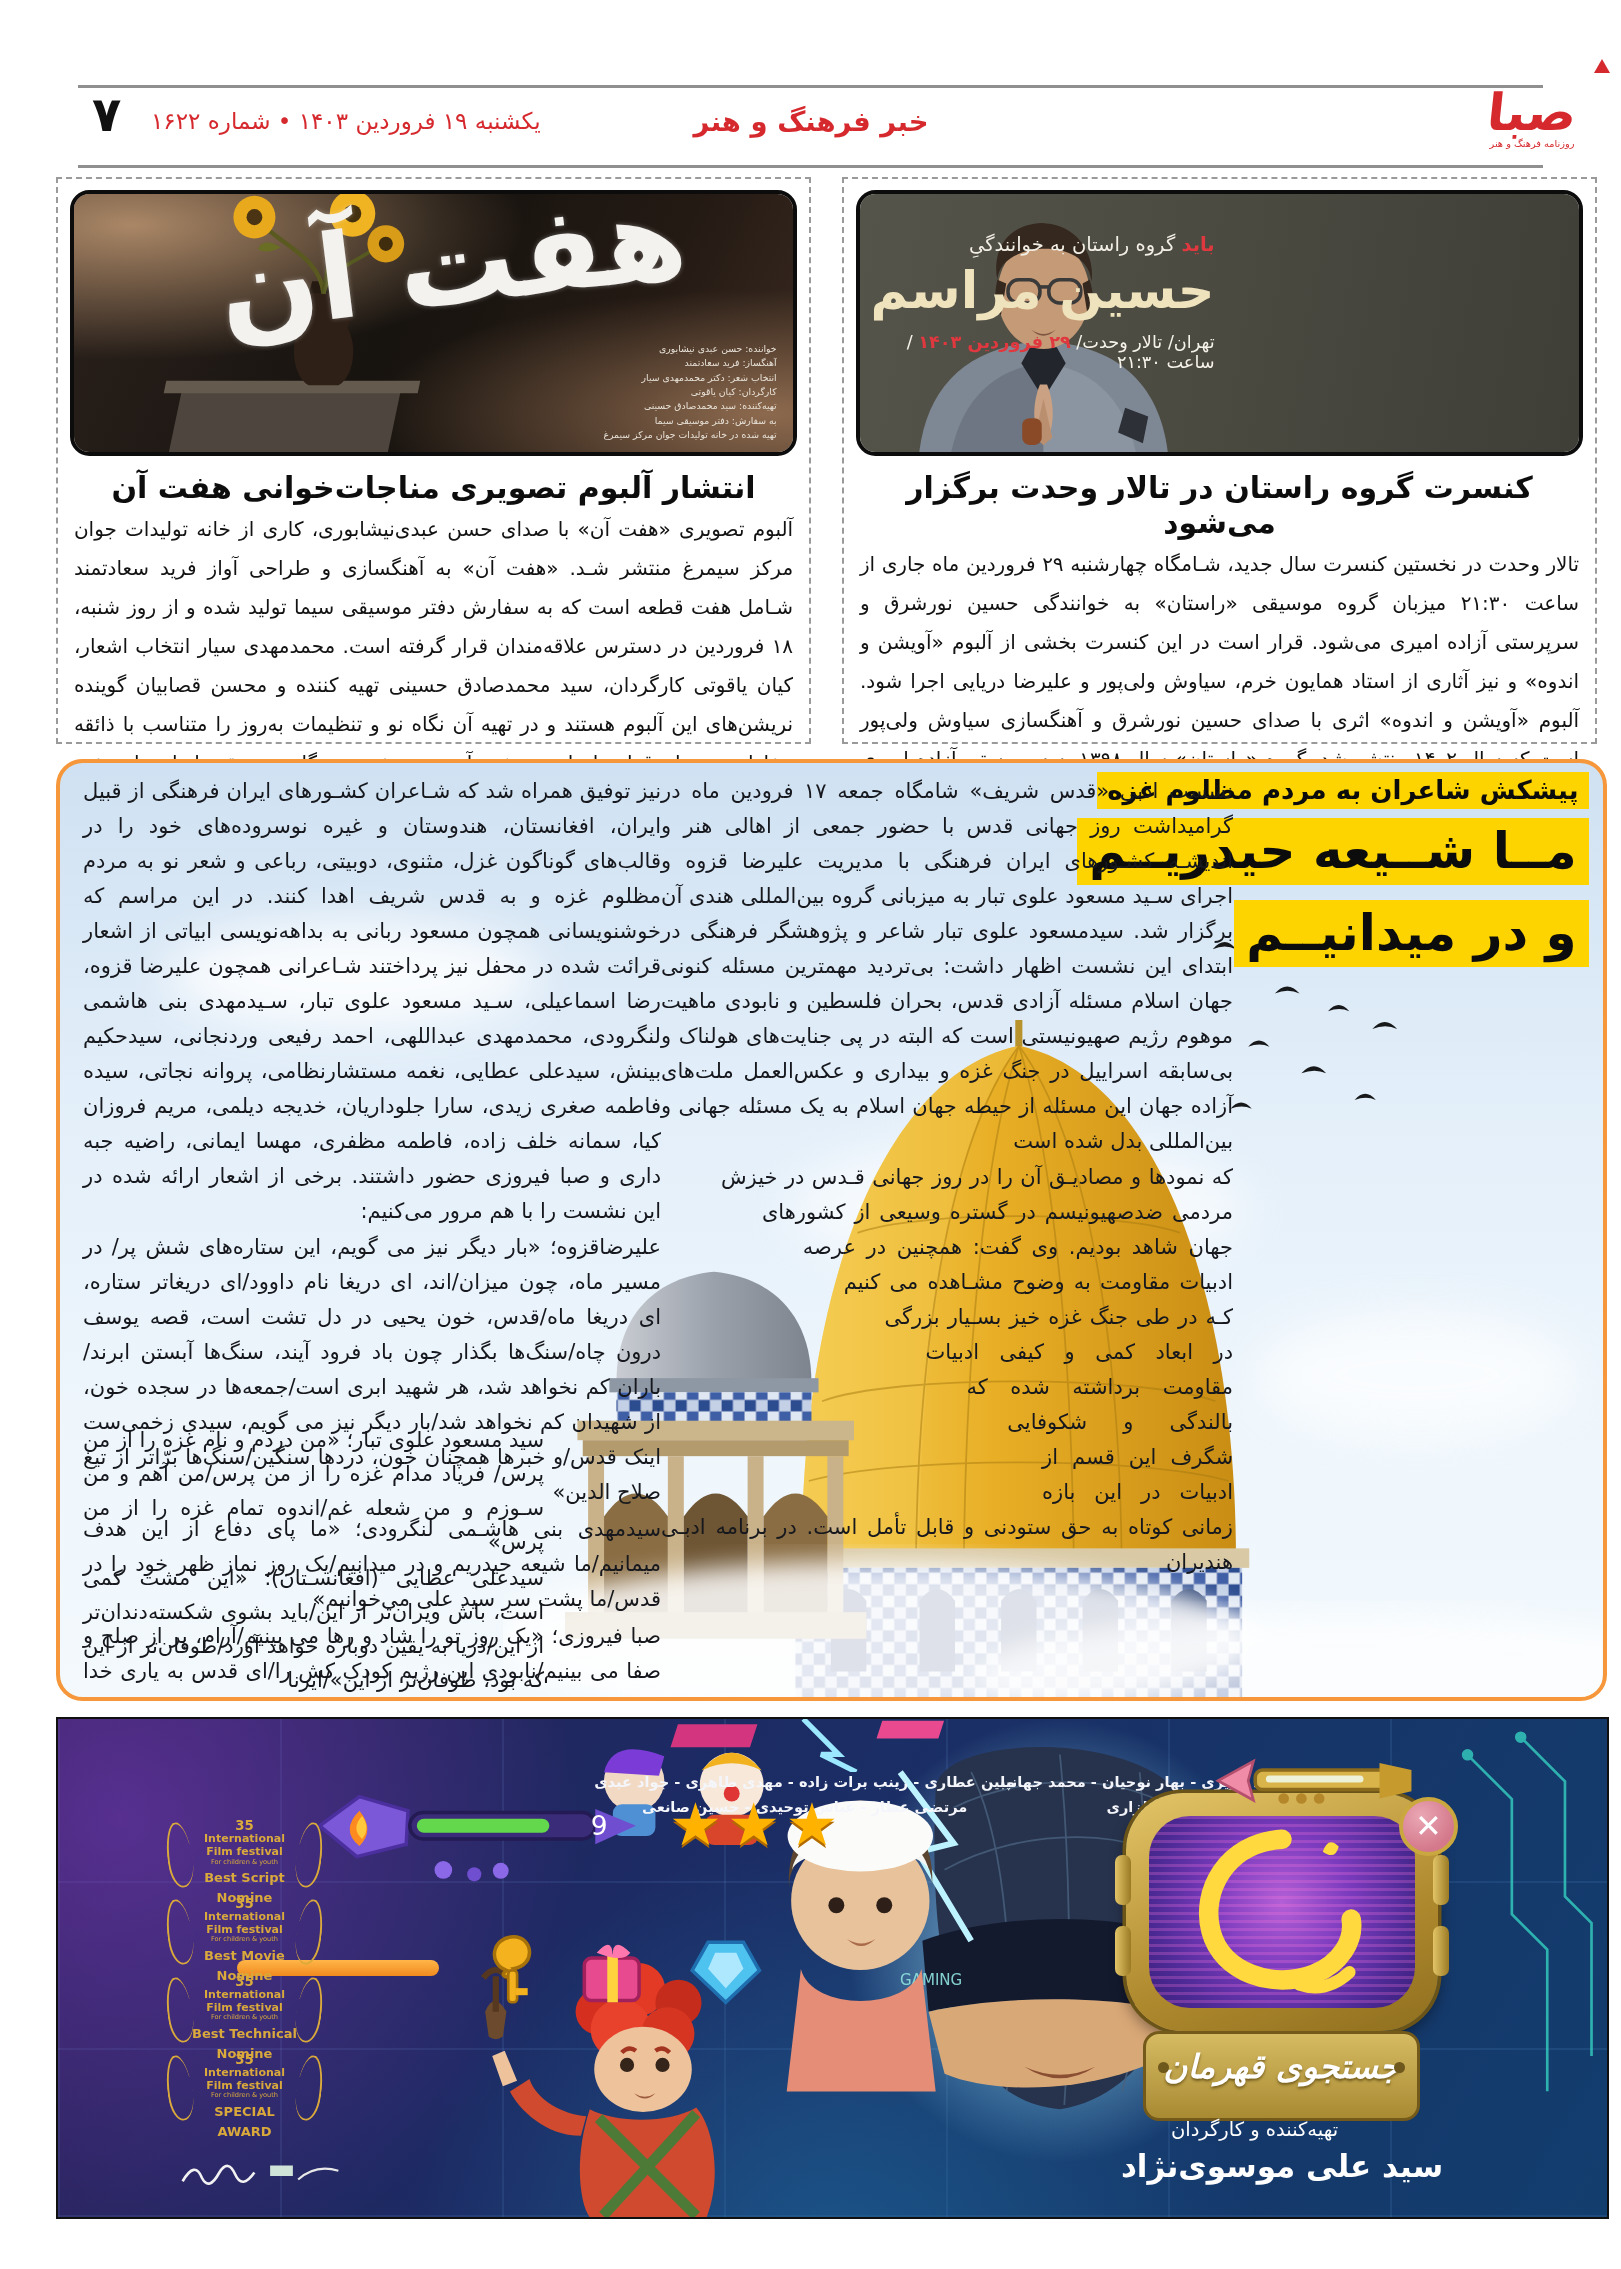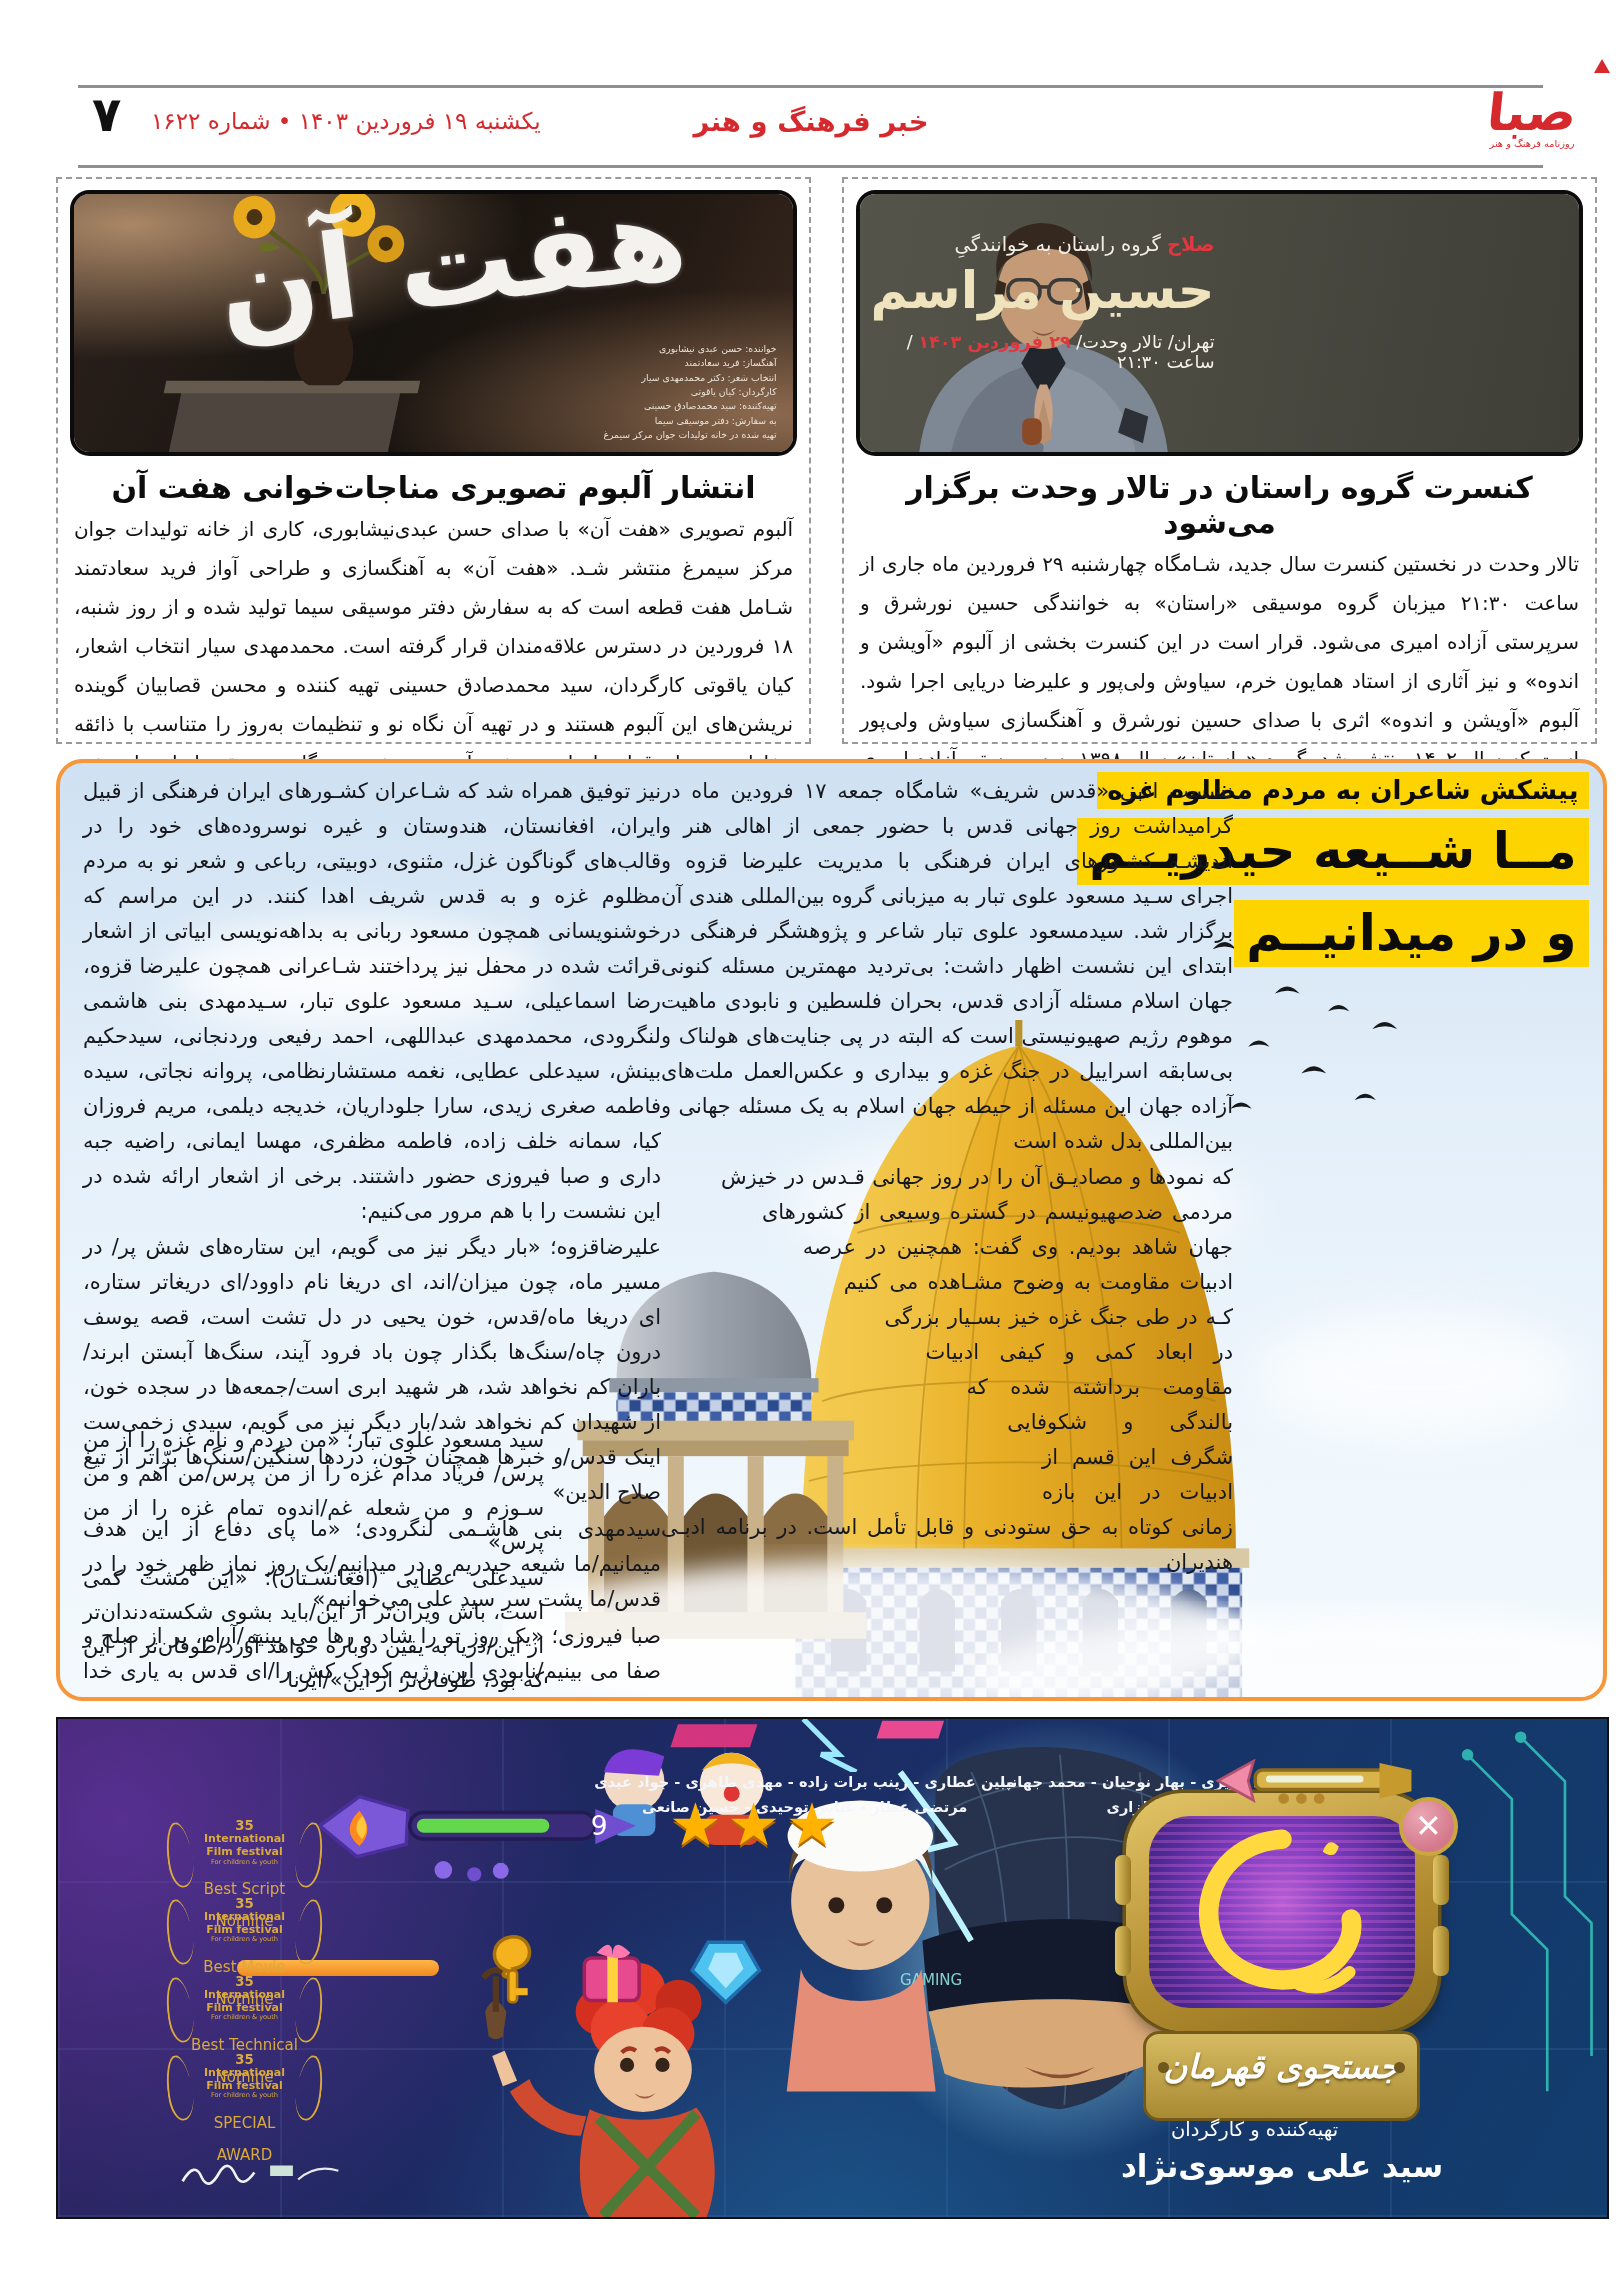--- a/index.html
+++ b/index.html
@@ -87,21 +87,21 @@
       text-shadow:0 1.8px 2.7px rgba(70,50,0,.6);}
   .gold-banner .rivet{position:absolute;top:28px;width:10.6px;height:10.6px;border-radius:50%;background:#6e581c;}
   .poster-role{position:absolute;left:1058px;top:399px;width:277px;text-align:center;color:#fff;font-size:19.5px;}
   .poster-name{position:absolute;left:1050px;top:429px;width:348px;text-align:center;color:#fff;font-size:31px;font-weight:bold;}
   .hud-stars{position:absolute;left:611px;top:71px;font-size:59px;color:#ffb300;letter-spacing:5.3px;text-shadow:0 2.7px 0 #b36b00;}
   .hud-bar{position:absolute;left:179px;top:241px;width:202px;height:16px;border-radius:8px;background:linear-gradient(180deg,#ffb648,#f18a1f);}
   .laurel{position:absolute;width:165px;height:69px;color:#d9a93c;text-align:center;font-size:8.9px;line-height:1.15;}
   .laurel .num{font-size:13.3px;font-weight:bold;}
   .laurel .big{font-size:11px;font-weight:bold;}
   .laurel .tiny{font-size:6.6px;}
-  .laurel .award{font-size:15px;font-weight:normal;margin-top:15px;}
+  .laurel .award{font-size:13px;font-weight:bold;margin-top:5px;}
   .laurel:before,.laurel:after{content:"";position:absolute;top:3.5px;width:23px;height:62px;border:2.7px solid #d9a93c;border-radius:50% 50% 50% 50%/60% 60% 40% 40%;}
   .laurel:before{left:5.3px;border-right:none;transform:rotate(-8deg);}
   .laurel:after{right:5.3px;border-left:none;transform:rotate(8deg);}
   .signature{position:absolute;left:106px;top:436px;width:186px;height:35px;}
 </style>
 </head>
 <body>
 
 <div>
   <div class="rule" style="top:85px"></div>
@@ -168,21 +168,21 @@
         <rect x="206" y="96" width="36" height="26" rx="12" fill="none" stroke="#3a3a3a" stroke-width="4"></rect>
         <line x1="196" y1="104" x2="206" y2="104" stroke="#3a3a3a" stroke-width="4"></line>
         <path d="M186,152 q14,10 28,0 q-14,14 -28,0" fill="#7e5540"></path>
         <path d="M196,214 C186,238 188,268 200,282 C212,268 214,238 204,214 Z" fill="#caa183"></path>
         <path d="M200,282 l-10,-8 10,-44 10,44 Z" fill="#b98f70"></path>
         <rect x="176" y="252" width="22" height="30" rx="8" fill="#8a4a28"></rect>
         <path d="M292,240 l26,10 -6,30 -28,-12 Z" fill="#2d3036"></path>
       </svg>
       <div class="concert-text">
         <div class="concert-kicker">
-          <span class="red">صلاح</span><span> گروه راستان به خوانندگیِ</span>
+          <span class="red">باید</span><span> گروه راستان به خوانندگیِ</span>
         </div>
         <div class="concert-name">حسین مراسم</div>
         <div class="concert-details">
           <span>تهران/ تالار وحدت/ </span><span class="red">۲۹ فروردین ۱۴۰۳</span><span> / ساعت ۲۱:۳۰</span>
         </div>
       </div>
     </div>
   </div>
   <div class="news-headline">کنسرت گروه راستان در تالار وحدت برگزار می‌شود</div>
   <div class="news-body">تالار وحدت در نخستین کنسرت سال جدید، شـامگاه چهارشنبه ۲۹ فروردین ماه جاری از ساعت ۲۱:۳۰ میزبان گروه موسیقی «راستان» به خوانندگی حسین نورشرق و سرپرستی آزاده امیری می‌شود. قرار است در این کنسرت بخشی از آلبوم «آویشن و اندوه» و نیز آثاری از استاد همایون خرم، سیاوش ولی‌پور و علیرضا دریایی اجرا شود. آلبوم «آویشن و اندوه» اثری با صدای حسین نورشرق و آهنگسازی سیاوش ولی‌پور است که سال ۱۴۰۲ منتشر شد. گروه «راستان» سال ۱۳۹۸ به سرپرستی آزاده امیری تشکیل شد و در طول این سال‌ها به اجراهای مختلفی در تهران و شهرستان و تولید و ضبط آثار بسیار پرداخته است./ایرنا</div>

